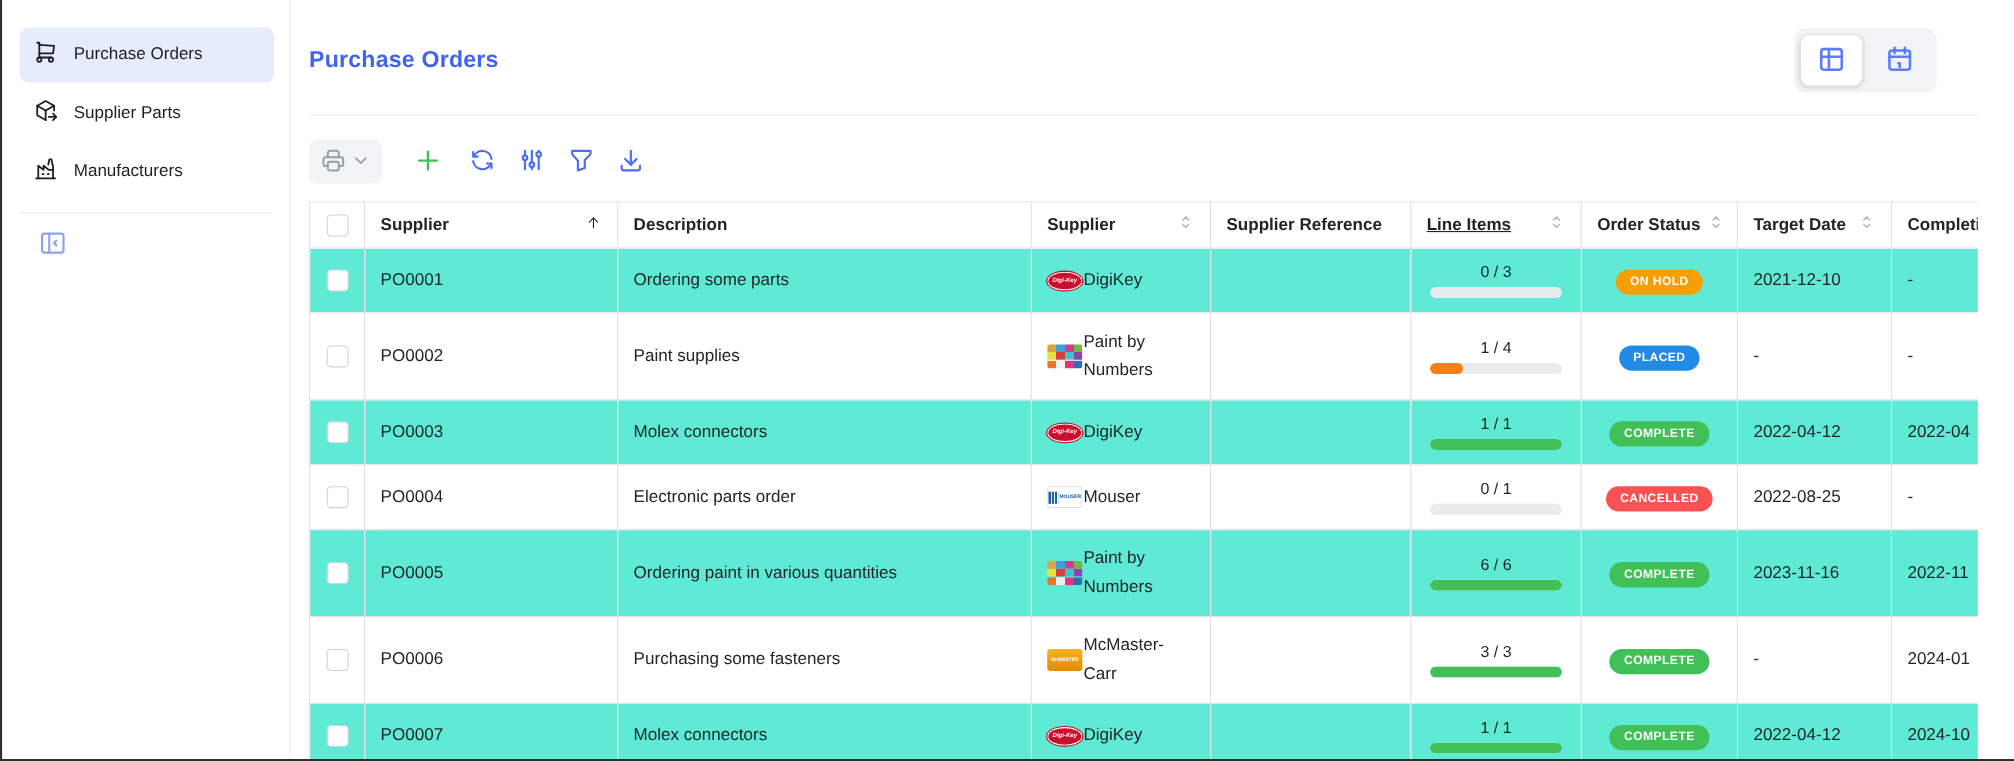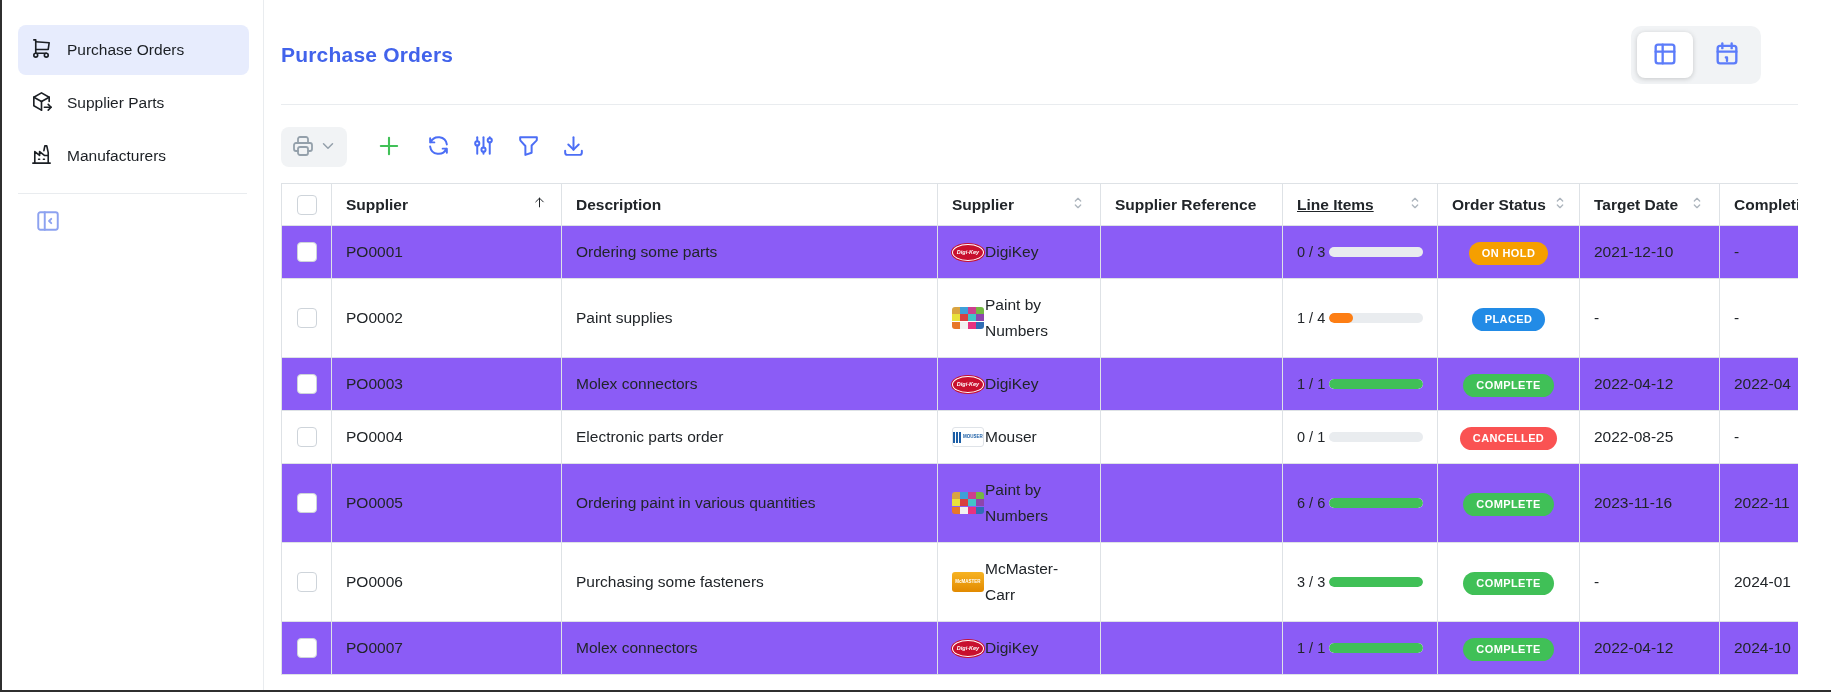--- a/index.html
+++ b/index.html
@@ -34,34 +34,34 @@
   .toolbar-actions { display:flex; align-items:center; gap:20px; margin-left:17px; }
   .tool-icon { background:none; border:none; padding:0; cursor:pointer; display:flex; align-items:center; }
 
   
   .table-wrap { margin-top:16px; width:1517px; overflow:hidden; }
   table { border-collapse:collapse; table-layout:fixed; width:1608px; font-size:15.5px; color:#212529; }
   th, td { border:1px solid #dee2e6; vertical-align:middle; }
   th { text-align:left; font-weight:bold; font-size:15.5px; padding:10px 14px; height:42px; background:#fff; white-space:nowrap; overflow:hidden; cursor:pointer; }
   th .th-inner { display:flex; align-items:center; justify-content:space-between; gap:6px; }
   td { padding:13px 14px; line-height:26px; overflow:hidden; white-space:nowrap; }
-  tr.striped td { background:#8b5cf6; }
+  tr.striped td { background:#5eead4; }
   td.wrapcell { white-space:normal; }
   .checkbox { width:20px; height:20px; border:1px solid #ced4da; border-radius:4px; background:#fff; margin:0 auto; cursor:pointer; }
   .supplier-cell { display:flex; align-items:center; gap:1px; white-space:normal; line-height:26px; }
   .logo { width:32px; height:20px; flex-shrink:0; display:flex; align-items:center; justify-content:center; font-weight:bold; border-radius:3px; overflow:hidden; }
   .digikey-logo { background:#c8102e; border-radius:50%; height:17px; color:#fff; font-size:5.5px; font-style:italic; box-shadow:inset 0 0 0 1px #fff, 0 0 0 1px #c8102e; }
   .mouser-logo { background:#fff; border:1px solid #dfe3e8; color:#1b5ea6; font-size:4.5px; gap:1px; }
   .mouser-logo::before { content:""; width:9px; height:11px; background:repeating-linear-gradient(90deg,#1b5ea6 0 2px,#fff 2px 3px); }
   .mcmaster-logo { background:linear-gradient(180deg,#f7b322,#e28a00); color:#fff; font-size:4.5px; }
   .pbn-logo { height:22px; background:
       linear-gradient(90deg,#d9a441 0 25%,#3f9fd8 0 50%,#cc3f8e 0 75%,#74b843 0 100%) top/100% 34% no-repeat,
       linear-gradient(90deg,#e8e13a 0 25%,#d84040 0 50%,#41c3c9 0 75%,#8e44ad 0 100%) center/100% 33% no-repeat,
       linear-gradient(90deg,#e77728 0 25%,#f1f1f1 0 50%,#e8327f 0 75%,#2f6db5 0 100%) bottom/100% 33% no-repeat; }
-  .li-wrap { display:flex; flex-direction:row; align-items:center; gap:4px; line-height:18px;text-align:right; }
+  .li-wrap { display:flex; flex-direction:column; align-items:center; gap:4px; line-height:18px;text-align:right; }
   .li-label { font-size:14.5px; }
   .li-track { width:120px; height:10px; border-radius:5px; background:#e9ecef; overflow:hidden; }
   .li-fill { height:100%; border-radius:5px; }
   .status-cell { text-align:center; }
   .badge { display:inline-block; padding:5px 13px; border-radius:20px; color:#fff; font-weight:bold; font-size:11px; letter-spacing:.4px; line-height:13px; }
 </style>
 </head>
 <body>
 
 <div class="screen">

